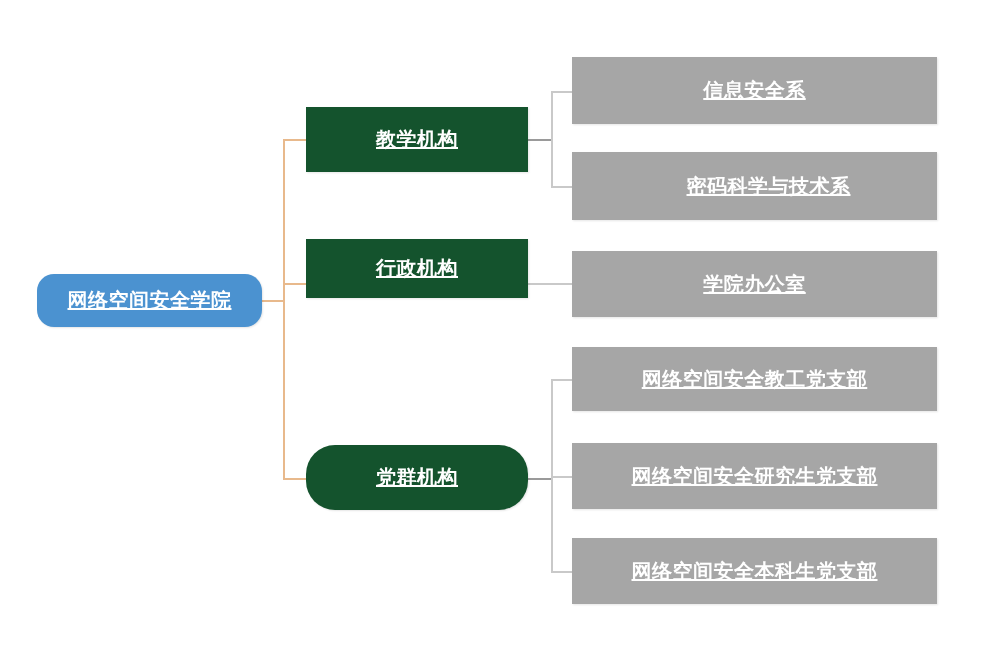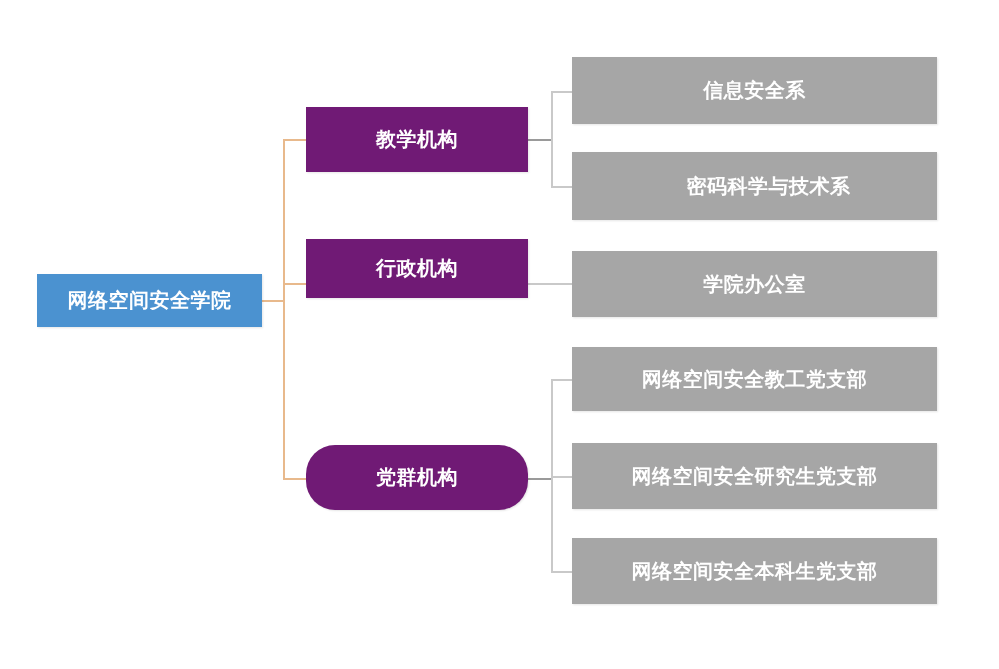--- a/index.html
+++ b/index.html
@@ -48,28 +48,29 @@
     box-sizing: border-box;
     display: flex;
     align-items: center;
     justify-content: center;
     color: #ffffff;
     font-weight: bold;
     text-align: center;
     line-height: 1.15;
     letter-spacing: 0.5px;
     user-select: none;
+    text-decoration: underline;
   }
   .node-root {
     background: #4b92d0;
     font-size: 20px;
     box-shadow: 1px 1px 2px rgba(0,0,0,0.10);
   }
   .node-l2 {
-    background: #701a75;
+    background: #14532d;
     font-size: 20px;
     box-shadow: 1px 1px 2px rgba(0,0,0,0.10);
   }
   .node-l3 {
     background: #a6a6a6;
     font-size: 20px;
     box-shadow: 1px 1px 2px rgba(0,0,0,0.10);
   }
   .node-label {
     display: block;
@@ -98,21 +99,21 @@
   <div class="conn conn-h gray-line" style="left:551px; top:186px; width:22px;"></div>
 
   <div class="conn conn-h gray-line" style="left:528px; top:283px; width:45px;"></div>
 
   <div class="conn conn-h gray-line-dark" style="left:528px; top:478px; width:24px;"></div>
   <div class="conn conn-v gray-line" style="left:551px; top:379px; height:192px;"></div>
   <div class="conn conn-h gray-line" style="left:551px; top:379px; width:22px;"></div>
   <div class="conn conn-h gray-line" style="left:551px; top:476px; width:22px;"></div>
   <div class="conn conn-h gray-line" style="left:551px; top:571px; width:22px;"></div>
 
-  <div class="node node-root" style="left:37px; top:274px; width:225px; height:53px;">
+  <div class="node node-root" style="left:37px; top:274px; width:225px; height:53px;border-radius:17px;">
     <span class="node-label">网络空间安全学院</span>
   </div>
 
   <div class="node node-l2" style="left:306px; top:107px; width:222px; height:65px;">
     <span class="node-label">教学机构</span>
   </div>
 
   <div class="node node-l2" style="left:306px; top:239px; width:222px; height:59px;">
     <span class="node-label">行政机构</span>
   </div>

